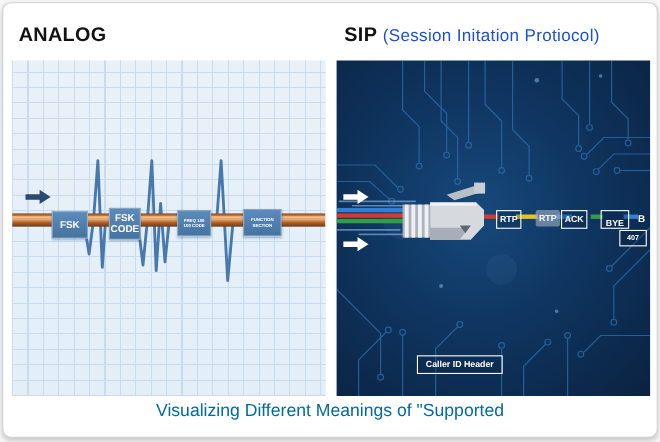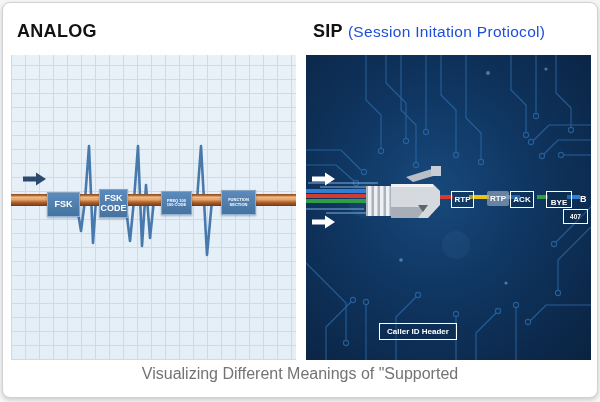--- a/index.html
+++ b/index.html
@@ -18,21 +18,21 @@
   .panel-sip{left:303px;background:radial-gradient(ellipse at 45% 45%, #17497c 0%, #0f3560 45%, #0a2240 100%);text-decoration:underline;}
   .svgfill{position:absolute;left:0;top:0;width:100%;height:100%;}
   .bluebox{position:absolute;background:linear-gradient(#5b8abd,#46739f);border:1px solid rgba(255,255,255,.35);
            color:#fff;font-weight:bold;display:flex;flex-direction:column;align-items:center;justify-content:center;
            text-align:center;line-height:1.05;box-shadow:0 1px 2px rgba(30,60,100,.35);}
   .wbox{position:absolute;border:1px solid #ffffff;color:#ffffff;font-weight:bold;display:flex;
         align-items:center;justify-content:center;text-align:center;background:rgba(8,30,60,.25);}
   .chip{position:absolute;border-radius:2px;background:rgba(150,170,192,.65);color:#fff;font-weight:bold;
         display:flex;align-items:center;justify-content:center;}
   .plain-label{position:absolute;color:#fff;font-weight:bold;}
-  .caption{position:absolute;left:0;top:362px;width:594px;text-align:center;font-size:16px;color:#737373;}
+  .caption{position:absolute;left:0;top:362px;width:594px;text-align:center;font-size:16px;color:#0369a1;}
   .arrow{position:absolute;}
 </style>
 </head>
 <body>
 
 <div class="card">
 
   <div class="hdr hdr-left">
     <span>ANALOG</span>
   </div>

